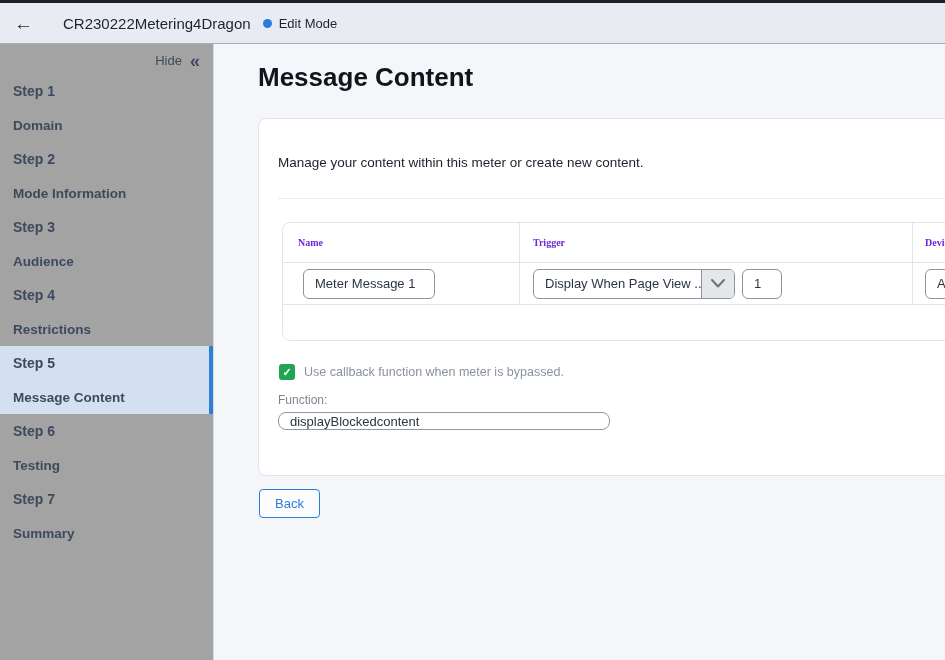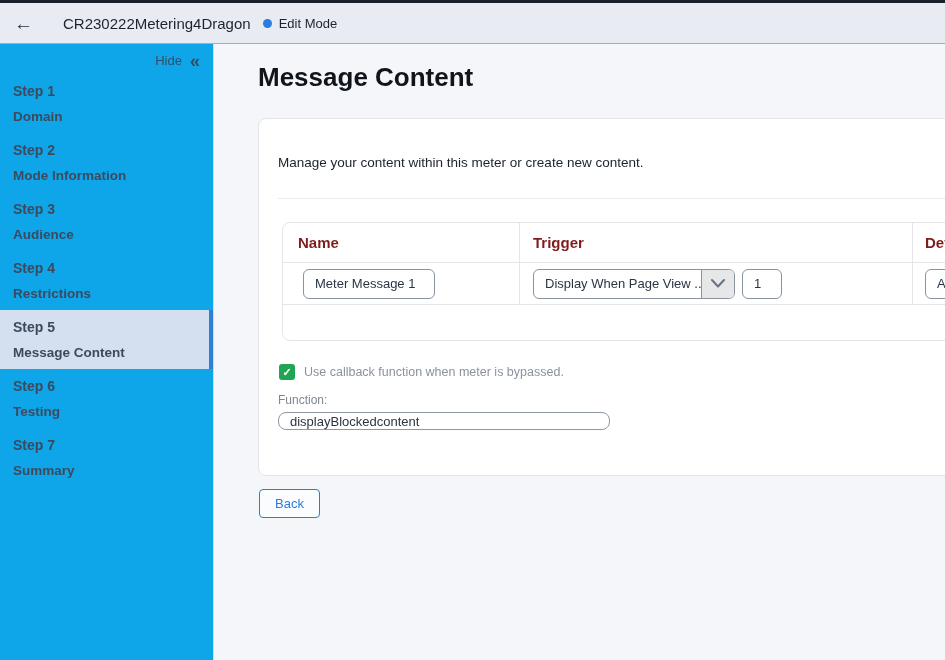--- a/index.html
+++ b/index.html
@@ -29,36 +29,36 @@
     width: 9px; height: 9px; border-radius: 50%; background: #2b7ce0;
     margin-left: 12px;
   }
   .mode-label { margin-left: 7px; font-size: 13px; color: #1c2430; }
 
   
   .shell { display: flex; height: 616px; }
 
   
   .sidebar {
-    width: 214px; background: #0ea5e9; border-right: 1px solid #d4dae6;
+    width: 214px; background: #a3a3a3; border-right: 1px solid #d4dae6;
     flex-shrink: 0;
   }
   .hide-row {
     display: flex; justify-content: flex-end; align-items: center;
     padding: 9px 13px 0 0; color: #3d4a5e; cursor: pointer;
   }
   .hide-label { font-size: 13px; font-weight: 400; }
   .collapse-icon { font-size: 18px; font-weight: 700; margin-left: 8px; line-height: 14px; }
   .steps { margin-top: 6px; }
   .step-item {
     padding: 9px 0 9px 13px; border-right: 4px solid transparent; cursor: pointer;
   }
   .step-item.active { background: #d4e0f0; border-right-color: #2f80d4; }
   .step-num { display: block; font-size: 14px; font-weight: 700; color: #3d4a5e; }
-  .step-name { display: block; font-size: 13.5px; font-weight: 700; color: #3d4a5e; margin-top: 10px; }
+  .step-name { display: block; font-size: 13.5px; font-weight: 700; color: #3d4a5e; margin-top: 19px; }
 
   
   .main { flex: 1; padding: 18px 0 0 44px; }
   .page-title { font-size: 26px; font-weight: 700; color: #10151c; }
 
   .card {
     margin-top: 25px; width: 800px; height: 358px;
     background: #ffffff; border: 1px solid #e2e4e8; border-radius: 8px;
   }
   .card-intro { margin: 36px 0 0 19px; font-size: 13.5px; color: #1b222c; }
@@ -69,21 +69,21 @@
     border: 1px solid #e3e5e9; border-radius: 8px;
   }
   .t-row { display: flex; }
   .t-head { height: 40px; border-bottom: 1px solid #e3e5e9; align-items: center; }
   .t-data { height: 42px; border-bottom: 1px solid #e3e5e9; align-items: center; }
   .t-foot { height: 35px; }
   .cell { height: 100%; display: flex; align-items: center; }
   .cell-name { width: 236px; padding-left: 15px; }
   .cell-trigger { width: 393px; padding-left: 13px; border-left: 1px solid #e3e5e9; }
   .cell-devices { flex: 1; padding-left: 12px; border-left: 1px solid #e3e5e9; }
-  .th-label { font-size: 15px; font-weight: 700; color: #7f1d1d; }
+  .th-label { font-size: 10px; font-weight: 700; color: #6d28d9; font-family: Liberation Serif, serif; }
 
   .text-input {
     height: 30px; border: 1px solid #8a93a0; border-radius: 6px;
     font-family: "Liberation Sans", sans-serif;
     font-size: 13px; color: #2b3544; padding: 0 11px; background: #fff;
     outline: none;
   }
   .name-input { width: 132px; margin-left: 5px; }
   .count-input { width: 40px; margin-left: 7px; padding: 0 0 0 11px; }
   .devices-input { width: 58px; }

